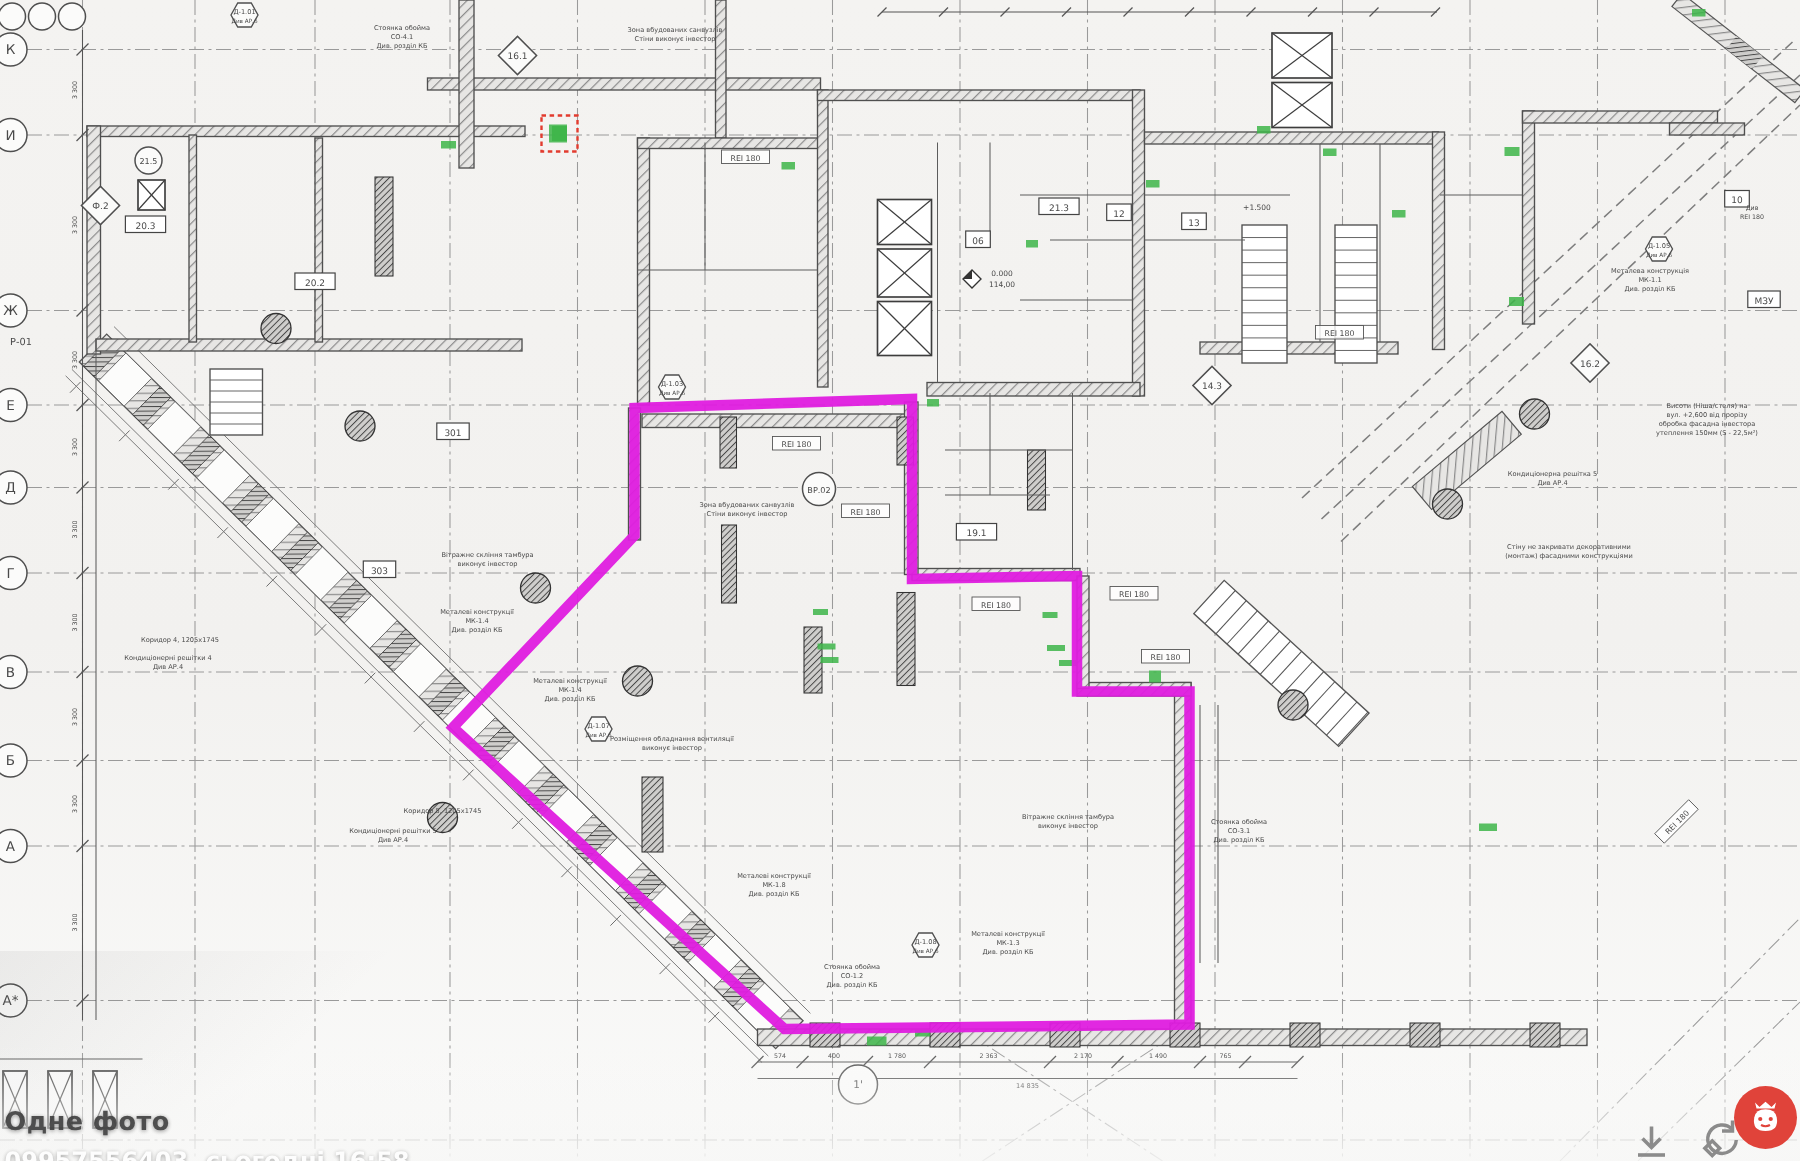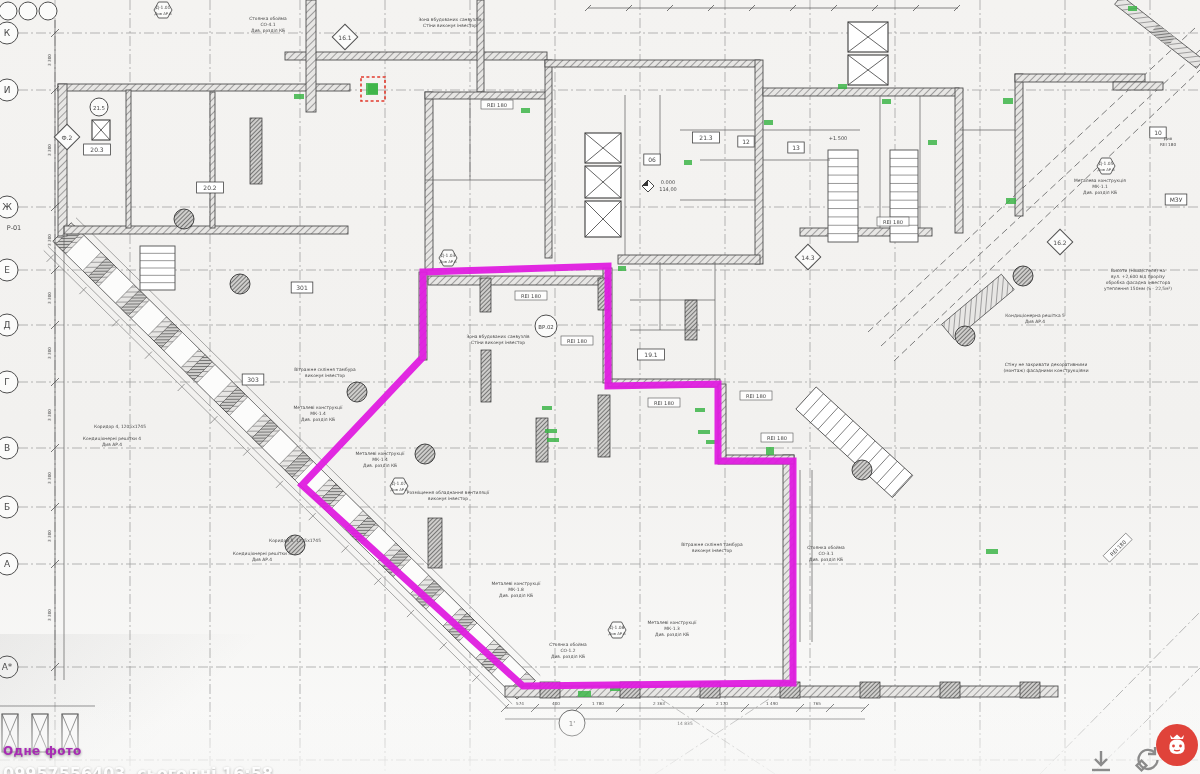--- a/index.html
+++ b/index.html
@@ -3,21 +3,21 @@
 <meta charset="utf-8">
 <style>
   html,body{margin:0;padding:0;width:1200px;height:774px;overflow:hidden;background:#ececec;
     font-family:"DejaVu Sans",sans-serif;}
   #photo{position:relative;width:1200px;height:774px;background:#f3f2f0;}
   #plan{position:absolute;left:0;top:0;}
   .fadebottom{position:absolute;left:0;bottom:0;width:100%;height:78px;pointer-events:none;
     background:linear-gradient(to bottom,rgba(250,250,250,0),rgba(247,247,246,.88));}
   .fadeleft{position:absolute;left:0;bottom:0;width:300px;height:140px;pointer-events:none;
     background:linear-gradient(135deg,rgba(120,120,120,.10),rgba(120,120,120,0) 60%);}
-  .caption{position:absolute;left:3px;bottom:16px;color:#a21caf;font-size:12px;font-weight:bold;
+  .caption{position:absolute;left:3px;bottom:16px;color:#404040;font-size:17px;font-weight:bold;
     text-shadow:0 1px 3px rgba(0,0,0,.45);letter-spacing:.3px;opacity:.92;}
   .caption-sub{position:absolute;left:3px;bottom:-9px;color:#fff;font-size:16px;font-weight:bold;
     text-shadow:0 1px 3px rgba(0,0,0,.4);opacity:.85;white-space:nowrap;}
   .ctrl{position:absolute;width:30px;height:30px;color:#8b8b8b;cursor:pointer;}
   .ctrl svg{width:100%;height:100%;}
   #dl-btn{left:1086px;top:748px;}
   #rot-btn{left:1133px;top:744px;}
   #badge{position:absolute;left:1155px;top:723px;width:44px;height:44px;cursor:pointer;}
 </style>
 </head>

